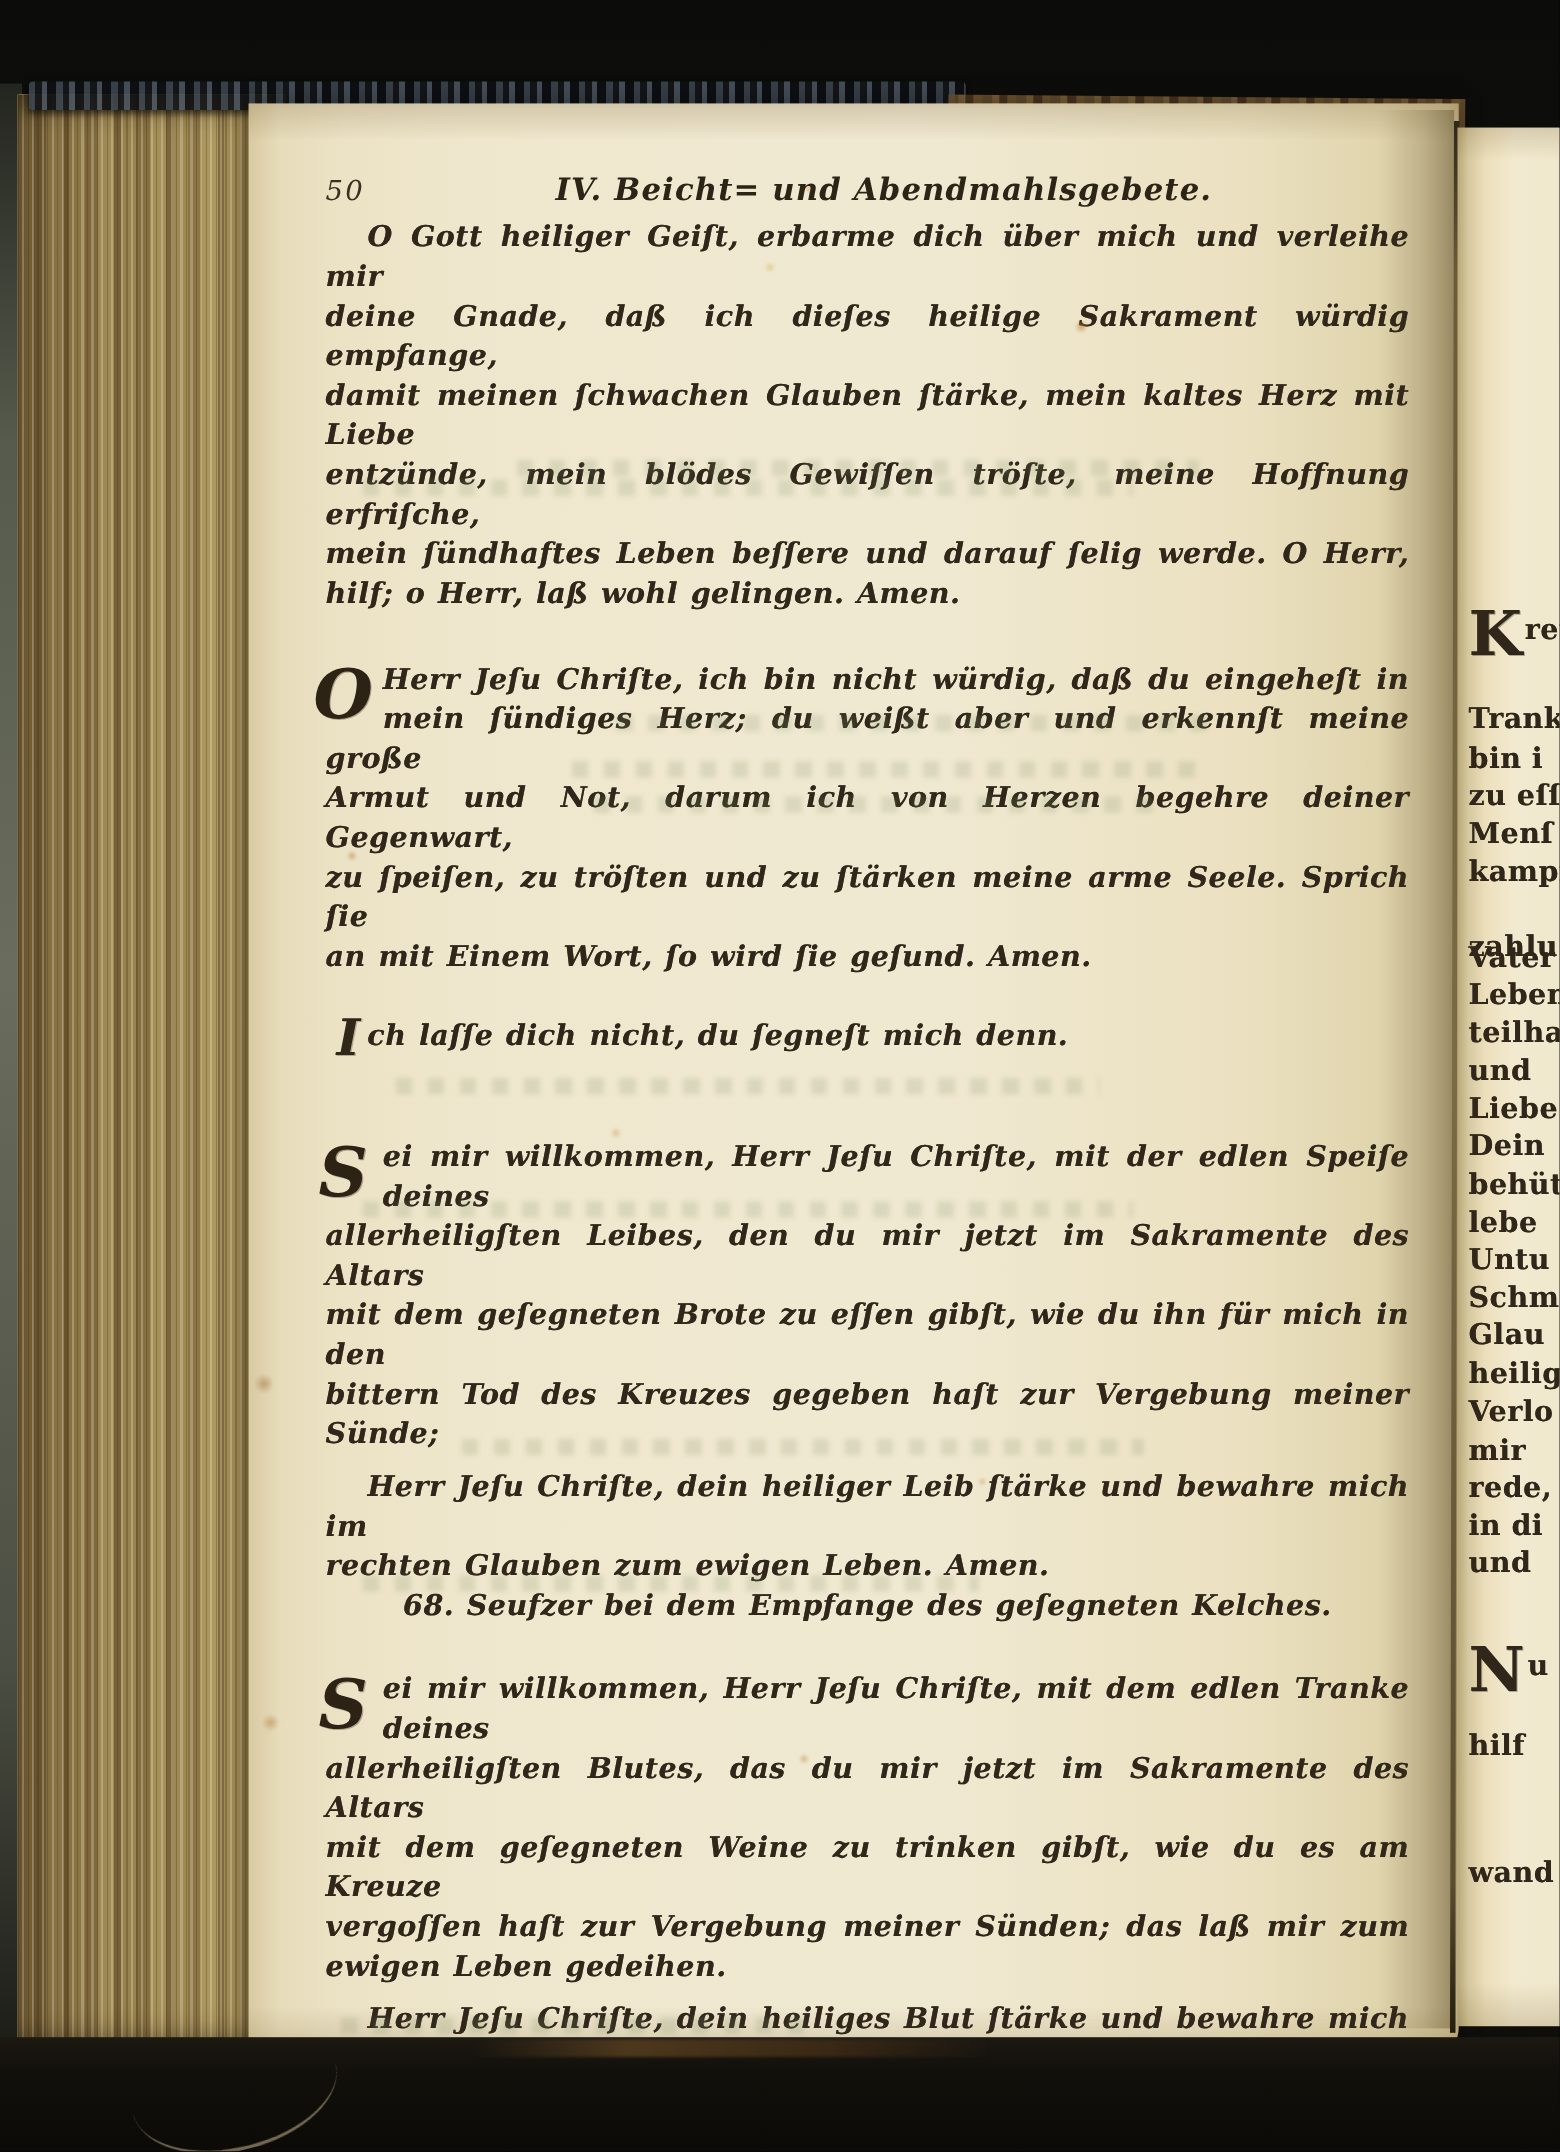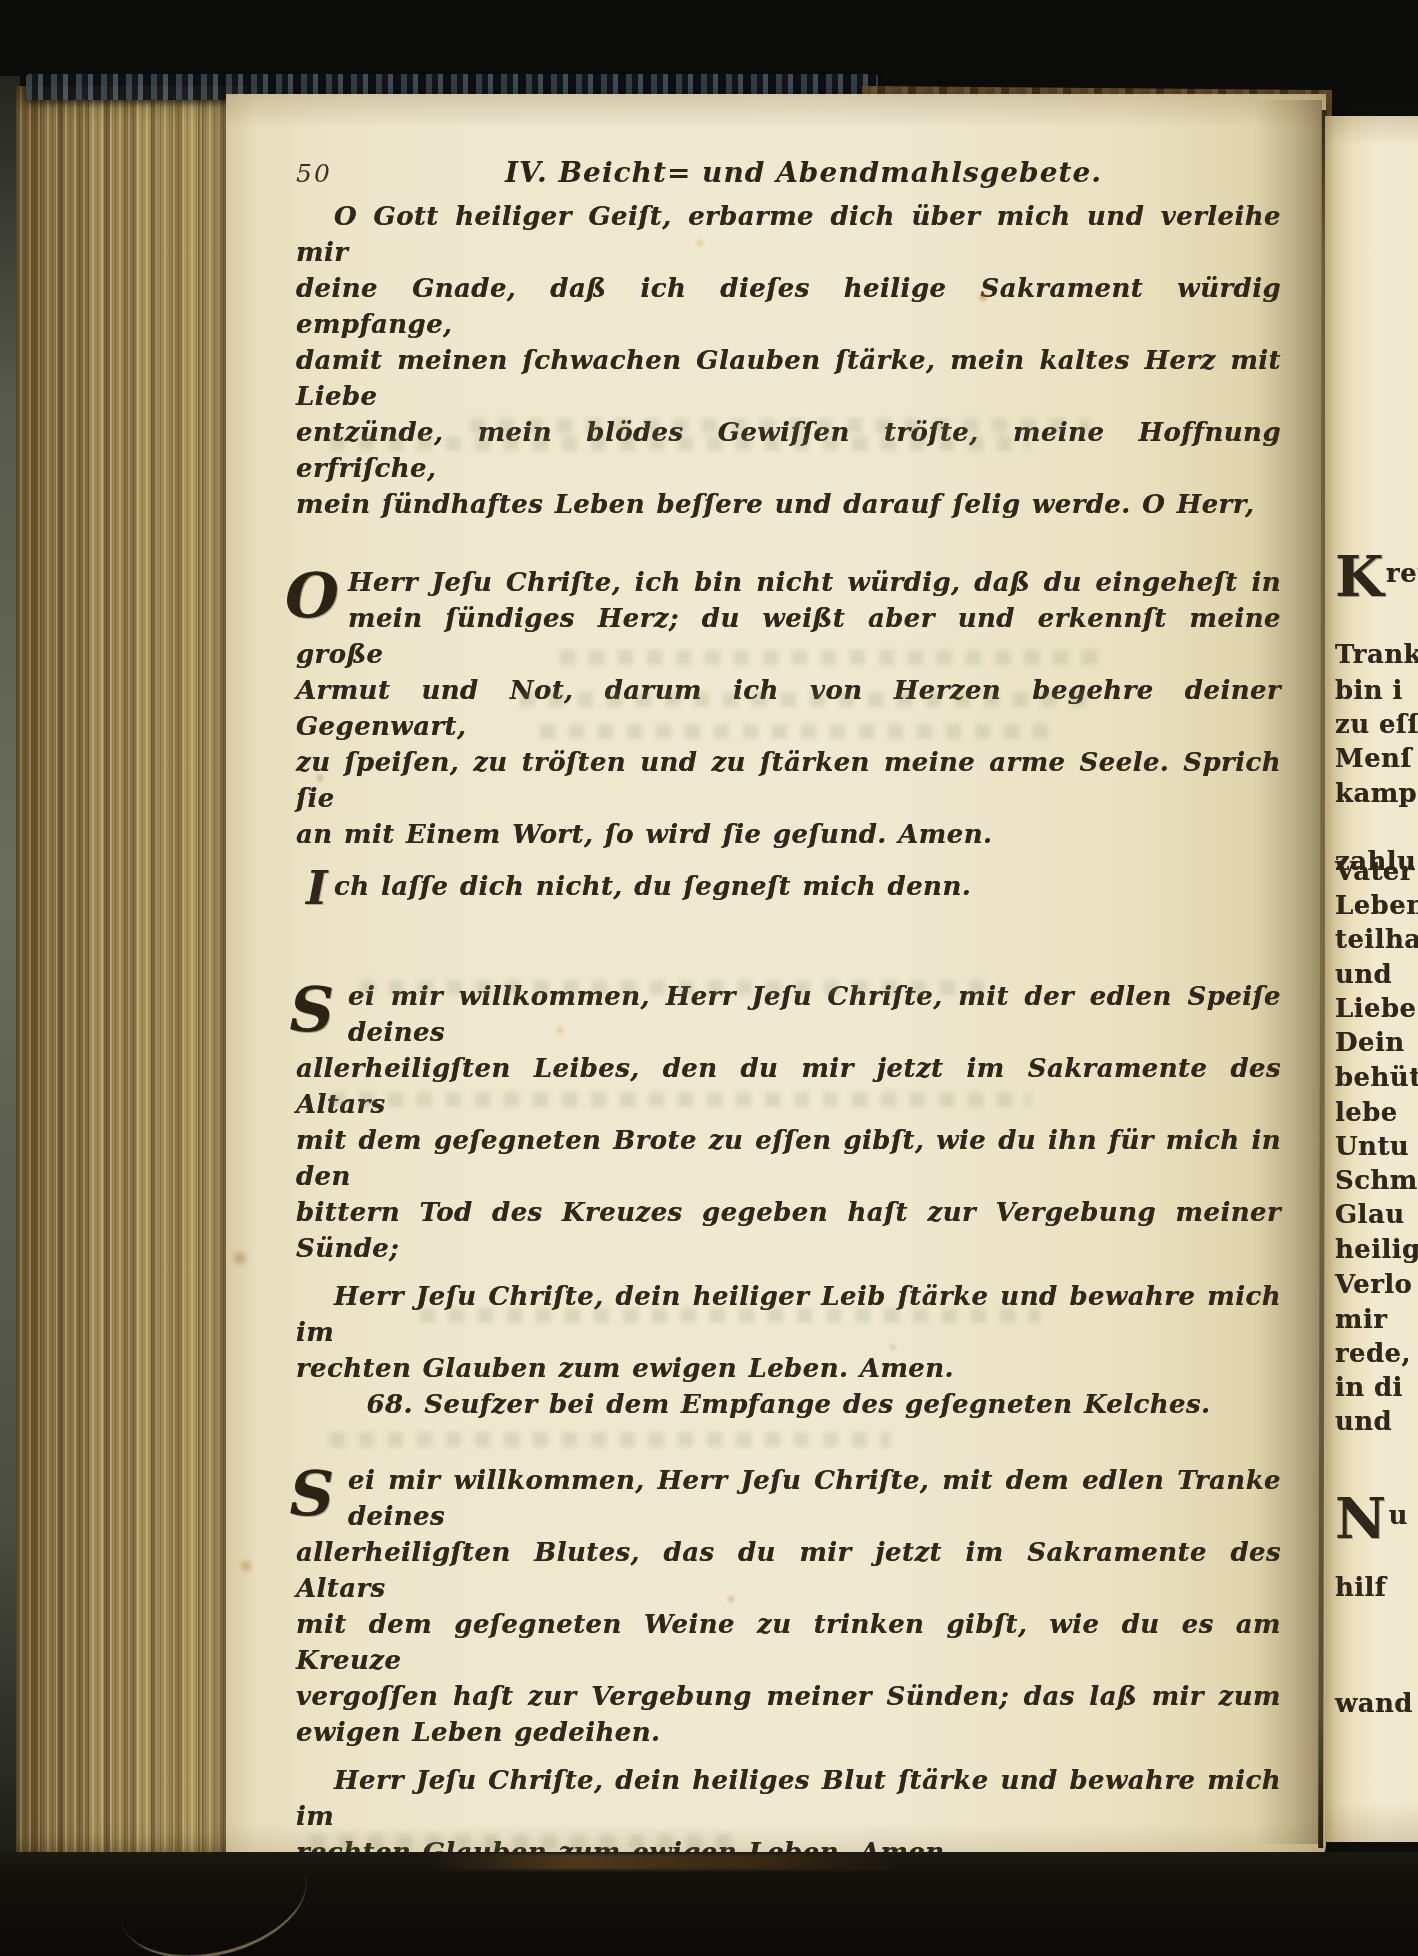--- a/index.html
+++ b/index.html
@@ -49,21 +49,21 @@
   .heading .tline{text-align:center;text-align-last:center;}
   .verse .tline{text-align:left;text-align-last:left;}
   .indent .tline:first-child{text-indent:38px;}
   .dropcap{float:left;width:56px;height:72px;margin:0 8px 0 -12px;font-weight:bold;
     font-size:62px;line-height:64px;text-align:center;color:#2c2315;
     text-shadow:1px 1px 0 rgba(44,35,21,.35);}
   .vinitial{font-size:46px;line-height:10px;vertical-align:-9px;margin:0 6px 0 -6px;
     text-shadow:1px 1px 0 rgba(44,35,21,.3);}
   #blocks .block:nth-child(1){margin-top:8px;}
   #blocks .block:nth-child(2){margin-top:42px;}
-  #blocks .block:nth-child(3){margin-top:16px;padding-left:16px;}
+  #blocks .block:nth-child(3){margin-top:36px;padding-left:16px;}
   #blocks .block:nth-child(4){margin-top:74px;}
   #blocks .block:nth-child(5){margin-top:12px;}
   #blocks .block:nth-child(6){margin-top:0;}
   #blocks .block:nth-child(7){margin-top:40px;}
   #blocks .block:nth-child(8){margin-top:12px;}
   #blocks .block:nth-child(9){margin-top:0;}
   #blocks .block:nth-child(10){margin-top:32px;}
   #blocks .block:nth-child(11){margin-top:14px;}
   
   .gutter-shade{position:absolute;left:1252px;top:100px;width:70px;height:1744px;pointer-events:none;
@@ -99,20 +99,21 @@
         <span class="page-number">50</span>
         <span class="running-title">IV. Beicht= und Abendmahlsgebete.</span>
       </div>
       <div id="blocks">
           <div class="block paragraph indent">
             <div class="tline">O Gott heiliger Geiſt, erbarme dich über mich und verleihe mir</div>
             <div class="tline">deine Gnade, daß ich dieſes heilige Sakrament würdig empfange,</div>
             <div class="tline">damit meinen ſchwachen Glauben ſtärke, mein kaltes Herz mit Liebe</div>
             <div class="tline">entzünde, mein blödes Gewiſſen tröſte, meine Hoffnung erfriſche,</div>
             <div class="tline">mein ſündhaftes Leben beſſere und darauf ſelig werde.  O Herr,</div>
+            <div class="tline">hilf; o Herr, laß wohl gelingen.  Amen.</div>
           </div>
           <div class="block paragraph">
             <span class="dropcap">O</span>
             <div class="tline">Herr Jeſu Chriſte, ich bin nicht würdig, daß du eingeheſt in</div>
             <div class="tline">mein ſündiges Herz; du weißt aber und erkennſt meine große</div>
             <div class="tline">Armut und Not, darum ich von Herzen begehre deiner Gegenwart,</div>
             <div class="tline">zu ſpeiſen, zu tröſten und zu ſtärken meine arme Seele.  Sprich ſie</div>
             <div class="tline">an mit Einem Wort, ſo wird ſie geſund.  Amen.</div>
           </div>
           <div class="block verse">

